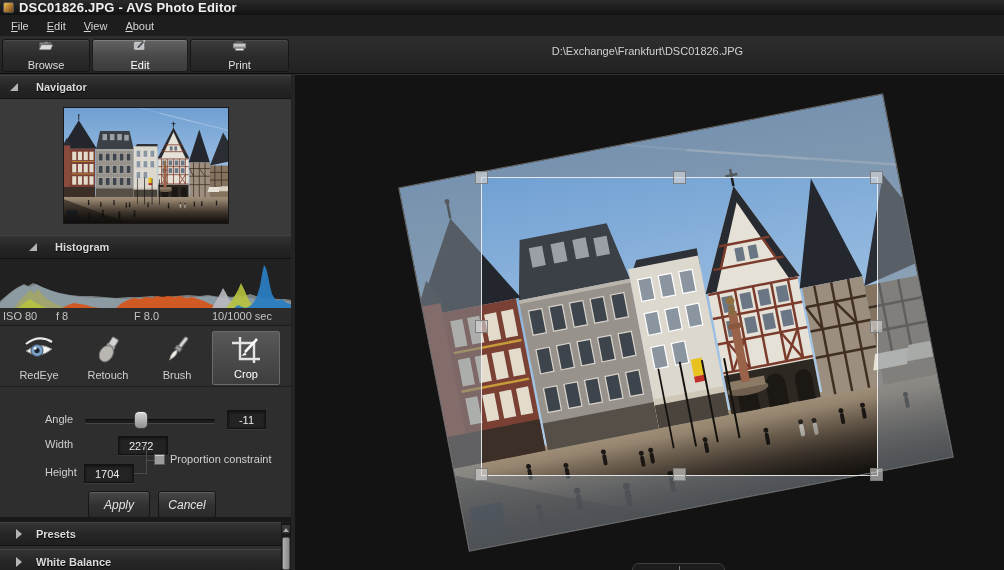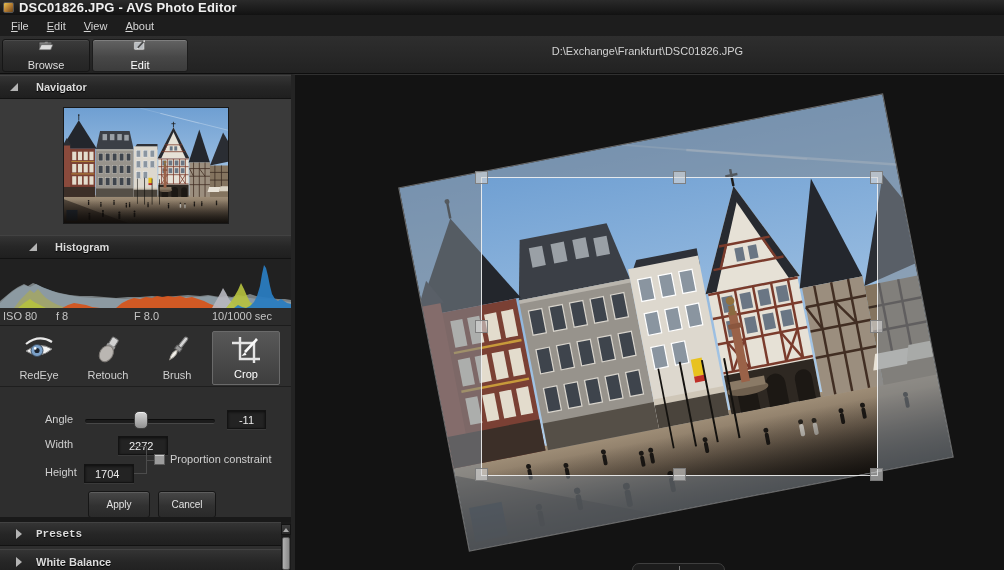--- a/index.html
+++ b/index.html
@@ -75,22 +75,22 @@
   .angle-val { left:227px; top:20px; width:39px; text-align:center; }
   .w-box { left:84px; top:46px; width:50px; padding-left:10px;margin-left:34px; }
   .h-box { left:84px; top:74px; width:50px; padding-left:10px; }
   .bracket { position:absolute; left:134px; top:56px; width:13px; height:28px;
     border:1px solid #4c4c4c; border-left:none; }
   .bracket-stub { position:absolute; left:147px; top:70px; width:7px; height:1px; background:#4c4c4c; }
   .checkbox { position:absolute; left:154px; top:64px; width:11px; height:11px; background:#9c9c9c;
     border:1px solid #5c5c5c; box-shadow:inset 0 1px 0 #cfcfcf; }
   .prop-label { left:170px; top:63px; }
   .btn { position:absolute; top:101px; height:27px; background:linear-gradient(#484848,#313131 55%,#2a2a2a);
-    border:1px solid #161616; border-radius:3px; color:#e2e2e2; font-size:10px;
-    font-family:"Liberation Sans",sans-serif; box-shadow:inset 0 1px 0 rgba(255,255,255,.12); }
+    border:1px solid #161616; border-radius:3px; color:#e2e2e2; font-size:12px;
+    font-family:"Liberation Sans",sans-serif; box-shadow:inset 0 1px 0 rgba(255,255,255,.12);font-style:italic; }
   .apply { left:88px; width:62px; } .cancel { left:158px; width:58px; }
 
   .divider-bottom { position:absolute; left:0; top:443px; width:291px; height:5px; background:#191919; }
   .ph-presets { top:448px; } .ph-wb { top:475px; height:26px; }
 
   .scrollbar { position:absolute; left:281px; top:448px; width:10px; height:48px; background:#1b1b1b; }
   .sb-up { position:absolute; left:0; top:2px; width:10px; height:11px; background:linear-gradient(#3e3e3e,#2a2a2a);
     border:1px solid #141414; display:flex; align-items:center; justify-content:center; }
   .sb-up::after { content:""; width:0; height:0; border-left:3px solid transparent; border-right:3px solid transparent;
     border-bottom:4px solid #a8a8a8; }
@@ -144,20 +144,29 @@
     </div>
     <div class="tb-btn tb-edit active">
       <svg width="24" height="20" viewBox="0 0 24 20">
         <rect x="1" y="3" width="19" height="15" rx="2" fill="#d8d8d8" stroke="#6a6a6a"></rect>
         <rect x="3" y="5" width="15" height="11" fill="#b8bcc0"></rect>
         <line x1="19" y1="2" x2="8" y2="14" stroke="#4a4a4a" stroke-width="3"></line>
         <polygon points="8,14 5.5,17 9.5,16" fill="#e8e8e8"></polygon>
         <circle cx="19.5" cy="2" r="1.6" fill="#f0f0f0"></circle>
       </svg>
       <span>Edit</span>
+    </div>
+    <div class="tb-btn tb-print">
+      <svg width="27" height="20" viewBox="0 0 27 20">
+        <rect x="5" y="1" width="16" height="6" fill="#5a5a5a" stroke="#2c2c2c"></rect>
+        <rect x="2" y="6" width="23" height="9" rx="1.5" fill="#c8c8c8" stroke="#555"></rect>
+        <rect x="2" y="12" width="23" height="3" fill="#8a8a8a"></rect>
+        <rect x="6" y="15" width="15" height="4" fill="#ececec" stroke="#777"></rect>
+      </svg>
+      <span>Print</span>
     </div>
     <div class="file-path">D:\Exchange\Frankfurt\DSC01826.JPG</div>
   </div>
 
   <div class="sidebar">
 
     <div class="panel-header" style="top:1px;">
       <span class="tri-open"></span>
       <span class="lbl">Navigator</span>
     </div>
@@ -508,21 +517,21 @@
       <span class="c-label" style="left:45px;top:76px;">Height</span>
       <input class="numbox h-box" value="1704" style="">
       <button class="btn apply">Apply</button>
       <button class="btn cancel">Cancel</button>
     </div>
 
     <div class="divider-bottom"></div>
 
     <div class="panel-header short ph-presets">
       <span class="tri-closed"></span>
-      <span class="lbl" style="margin-left:14px;font-family:Liberation Mono, monospace;">Presets</span>
+      <span class="lbl" style="margin-left:14px;">Presets</span>
     </div>
     <div class="panel-header short ph-wb">
       <span class="tri-closed"></span>
       <span class="lbl" style="margin-left:14px;">White Balance</span>
     </div>
 
     <div class="scrollbar">
       <div class="sb-up"></div>
       <div class="sb-thumb"></div>
     </div>

